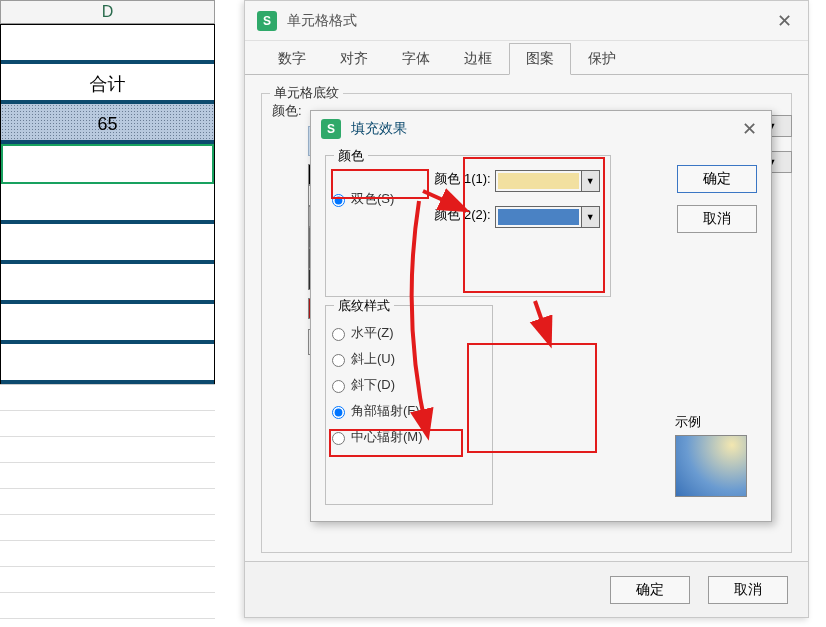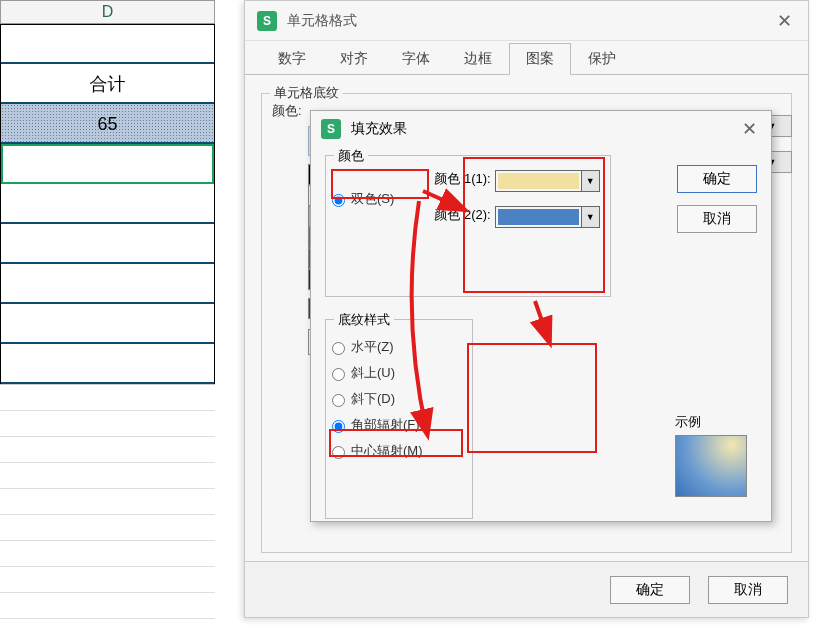--- a/index.html
+++ b/index.html
@@ -2,21 +2,21 @@
 <html><head>
 <meta charset="utf-8">
 <style>
   * { box-sizing: border-box; font-family: "Microsoft YaHei", "SimSun", sans-serif; }
   body { margin: 0; width: 826px; height: 627px; background: #fff; position: relative; overflow: hidden; }
 
   
   .sheet { position: absolute; left: 0; top: 0; width: 215px; height: 627px; }
   .col-header { height: 24px; width: 215px; border: 1px solid #9a9a9a; background: #f4f4f4; text-align: center; font-size: 16px; color: #2a6b4d; line-height: 22px; }
   .sheet-body { border-left: 1px solid #000; border-right: 1px solid #000; }
-  .srow { height: 40px; border-bottom: 2px solid #0c4a6e; text-align: center; font-size: 18px; line-height: 40px; }
+  .srow { height: 40px; border-bottom: 4px solid #0c4a6e; text-align: center; font-size: 18px; line-height: 40px; }
   .srow.first { border-top: 1px solid #000; }
   .srow.selected { background: #b8c9de; background-image: radial-gradient(#6a7d95 0.5px, #b8c9de 0.5px); background-size: 3px 3px; }
   .srow.active { border: 2px solid #18a15f; height: 40px; }
   .below-grid { border-top:1px solid #ccc; }
   .gridrow { height:26px; border-bottom:1px solid #ddd;}
 
   
   .dialog1 { position: absolute; left: 244px; top: 0; width: 565px; height: 618px; background: #f6f6f6; border: 1px solid #c8c8c8; box-shadow: -2px 2px 6px rgba(0,0,0,0.15); }
   .titlebar { height: 40px; display: flex; align-items: center; padding: 0 12px; border-bottom: 1px solid #e0e0e0; }
   .appicon { width: 20px; height: 20px; background: #2fa96a; border-radius: 3px; margin-right: 10px; display:flex; align-items:center; justify-content:center; color:#fff; font-size:12px; font-weight:bold;}
@@ -37,21 +37,21 @@
   .footer1 { position:absolute; bottom:0; left:0; right:0; height:56px; border-top:1px solid #c8c8c8; display:flex; align-items:center; justify-content:flex-end; padding:0 20px; gap:18px; background:#f2f2f2;}
   .dlgbtn { width:80px; height:28px; font-size:14px; border:1px solid #9a9a9a; background:#f8f8f8; cursor:pointer; }
 
   
   .dialog2 { position: absolute; left: 310px; top: 110px; width: 462px; height: 412px; background: #f6f6f6; border: 1px solid #aaa; box-shadow: 3px 3px 8px rgba(0,0,0,0.25); }
   .titlebar2 { height: 36px; display:flex; align-items:center; padding:0 10px; }
   .body2 { padding: 4px 14px; position:relative; height: 372px;}
   .fs { border:1px solid #c0c0c0; padding:14px 10px 10px 1px; position:relative; }
   .fs .leg { position:absolute; top:-9px; left:8px; background:#f6f6f6; padding:0 4px; font-size:13px; }
   .fs.colors { position:absolute; left:14px; top:8px; width:286px; height:142px;}
-  .fs.styles { position:absolute; left:14px; top:172px; width:148px; height:200px;}
+  .fs.styles { position:absolute; left:14px; top:158px; width:168px; height:200px;}
   .fs.variants { position:absolute; left:158px; top:158px; width:142px; height:150px; border:none; padding:18px 0 0 0;}
   .fs.variants .leg { left:0; }
   .radio-row { display:flex; align-items:center; font-size:13px; color:#333; height:26px; cursor:pointer;}
   .radio-row input { margin-right:6px; }
   .color-select { display:flex; flex-direction:row; font-size:13px; gap:4px; }
   .colcombo { width:105px; height:22px; border:1px solid #666; position:relative; }
   .colcombo .fillc { position:absolute; left:2px; top:2px; right:20px; bottom:2px; }
   .colcombo .arrow { position:absolute; right:0; top:0; width:18px; height:100%; border-left:1px solid #666; background:#e4e4e4; display:flex; align-items:center; justify-content:center; font-size:9px;}
   .btns-right { position:absolute; right:14px; top:18px; display:flex; flex-direction:column; gap:12px;}
   .btns-right .dlgbtn.primary { border:1px solid #3a76c4; }
@@ -167,21 +167,21 @@
 
   <div class="footer1">
     <button class="dlgbtn">确定</button>
     <button class="dlgbtn">取消</button>
   </div>
 </div>
 
 <div class="dialog2">
   <div class="titlebar2">
     <div class="appicon">S</div>
-    <div class="title" style="flex:1;font-size:14px;color:#000000">填充效果</div>
+    <div class="title" style="flex:1;font-size:14px;color:#0c4a6e">填充效果</div>
     <div class="closex">✕</div>
   </div>
   <div class="body2">
 
     <div class="fs colors">
       <div class="leg">颜色</div>
       <div style="display:flex; gap:40px; align-items:center;">
         <label class="radio-row">
           <input type="radio" checked="" style="">
           <span>双色(S)</span>

